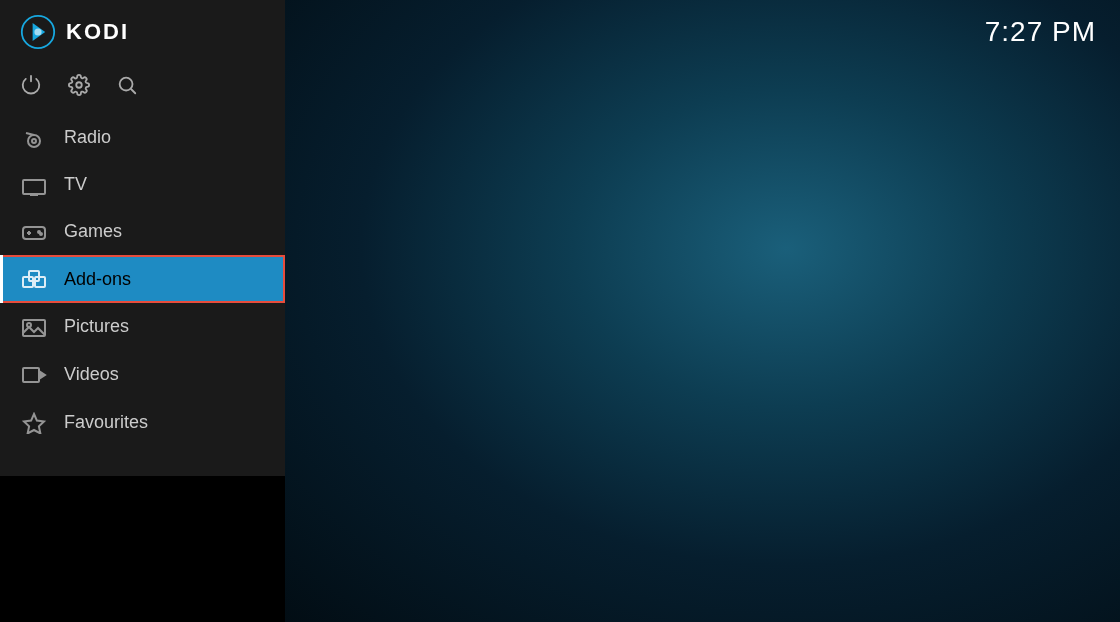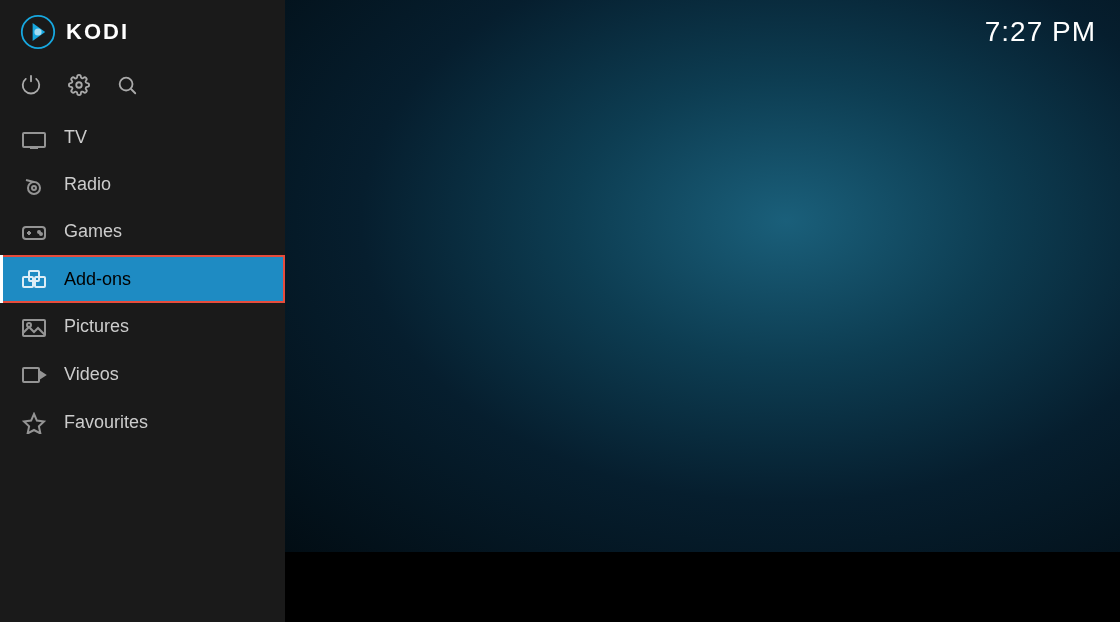--- a/index.html
+++ b/index.html
@@ -10,21 +10,21 @@
       overflow: hidden;
       font-family: Arial, sans-serif;
       background: #000;
       display: flex;
     }
 
     
     .sidebar {
       width: 285px;
       min-width: 285px;
-      height: 622px;
+      height: 476px;
       background: #1a1a1a;
       display: flex;
       flex-direction: column;
       position: relative;
       z-index: 2;
     }
 
     .sidebar-header {
       display: flex;
       align-items: center;
@@ -101,21 +101,21 @@
 
     
     .nav-item.active {
       outline: 2px solid #e74c3c;
       outline-offset: -2px;
     }
 
     
     .main-content {
       flex: 1;
-      height: 552px;
+      height: 622px;
       position: relative;
       background: radial-gradient(ellipse at 60% 40%, #1a5f7a 0%, #0d3d52 30%, #061e2e 60%, #020d14 100%);
       display: flex;
       flex-direction: column;
       align-items: center;
       justify-content: center;
     }
 
     .time-display {
       position: absolute;
@@ -195,37 +195,37 @@
         <line x1="21" y1="21" x2="16.65" y2="16.65"></line>
       </svg>
     </span>
   </div>
 
   <nav class="sidebar-nav">
 
     <div class="nav-item">
       <span class="nav-item-icon">
         <svg width="24" height="20" viewBox="0 0 24 20" fill="none" stroke="#aaa" stroke-width="2">
+          <circle cx="12" cy="12" r="6"></circle>
+          <circle cx="12" cy="12" r="2"></circle>
+          <path d="M4 4 L12 6"></path>
+        </svg>
+      </span>
+      <span class="nav-item-label">Radio</span>
+    </div>
+
+    <div class="nav-item">
+      <span class="nav-item-icon">
+        <svg width="24" height="20" viewBox="0 0 24 20" fill="none" stroke="#aaa" stroke-width="2">
           <rect x="1" y="4" width="22" height="14" rx="1"></rect>
           <line x1="8" y1="20" x2="16" y2="20"></line>
           <line x1="12" y1="18" x2="12" y2="20"></line>
         </svg>
       </span>
       <span class="nav-item-label">TV</span>
-    </div>
-
-    <div class="nav-item">
-      <span class="nav-item-icon">
-        <svg width="24" height="20" viewBox="0 0 24 20" fill="none" stroke="#aaa" stroke-width="2">
-          <circle cx="12" cy="12" r="6"></circle>
-          <circle cx="12" cy="12" r="2"></circle>
-          <path d="M4 4 L12 6"></path>
-        </svg>
-      </span>
-      <span class="nav-item-label">Radio</span>
     </div>
 
     <div class="nav-item">
       <span class="nav-item-icon">
         <svg width="26" height="20" viewBox="0 0 26 20" fill="none" stroke="#aaa" stroke-width="2">
           <rect x="2" y="4" width="22" height="12" rx="3"></rect>
           <line x1="8" y1="8" x2="8" y2="12"></line>
           <line x1="6" y1="10" x2="10" y2="10"></line>
           <circle cx="18" cy="9" r="1" fill="#aaa"></circle>
           <circle cx="20" cy="11" r="1" fill="#aaa"></circle>

